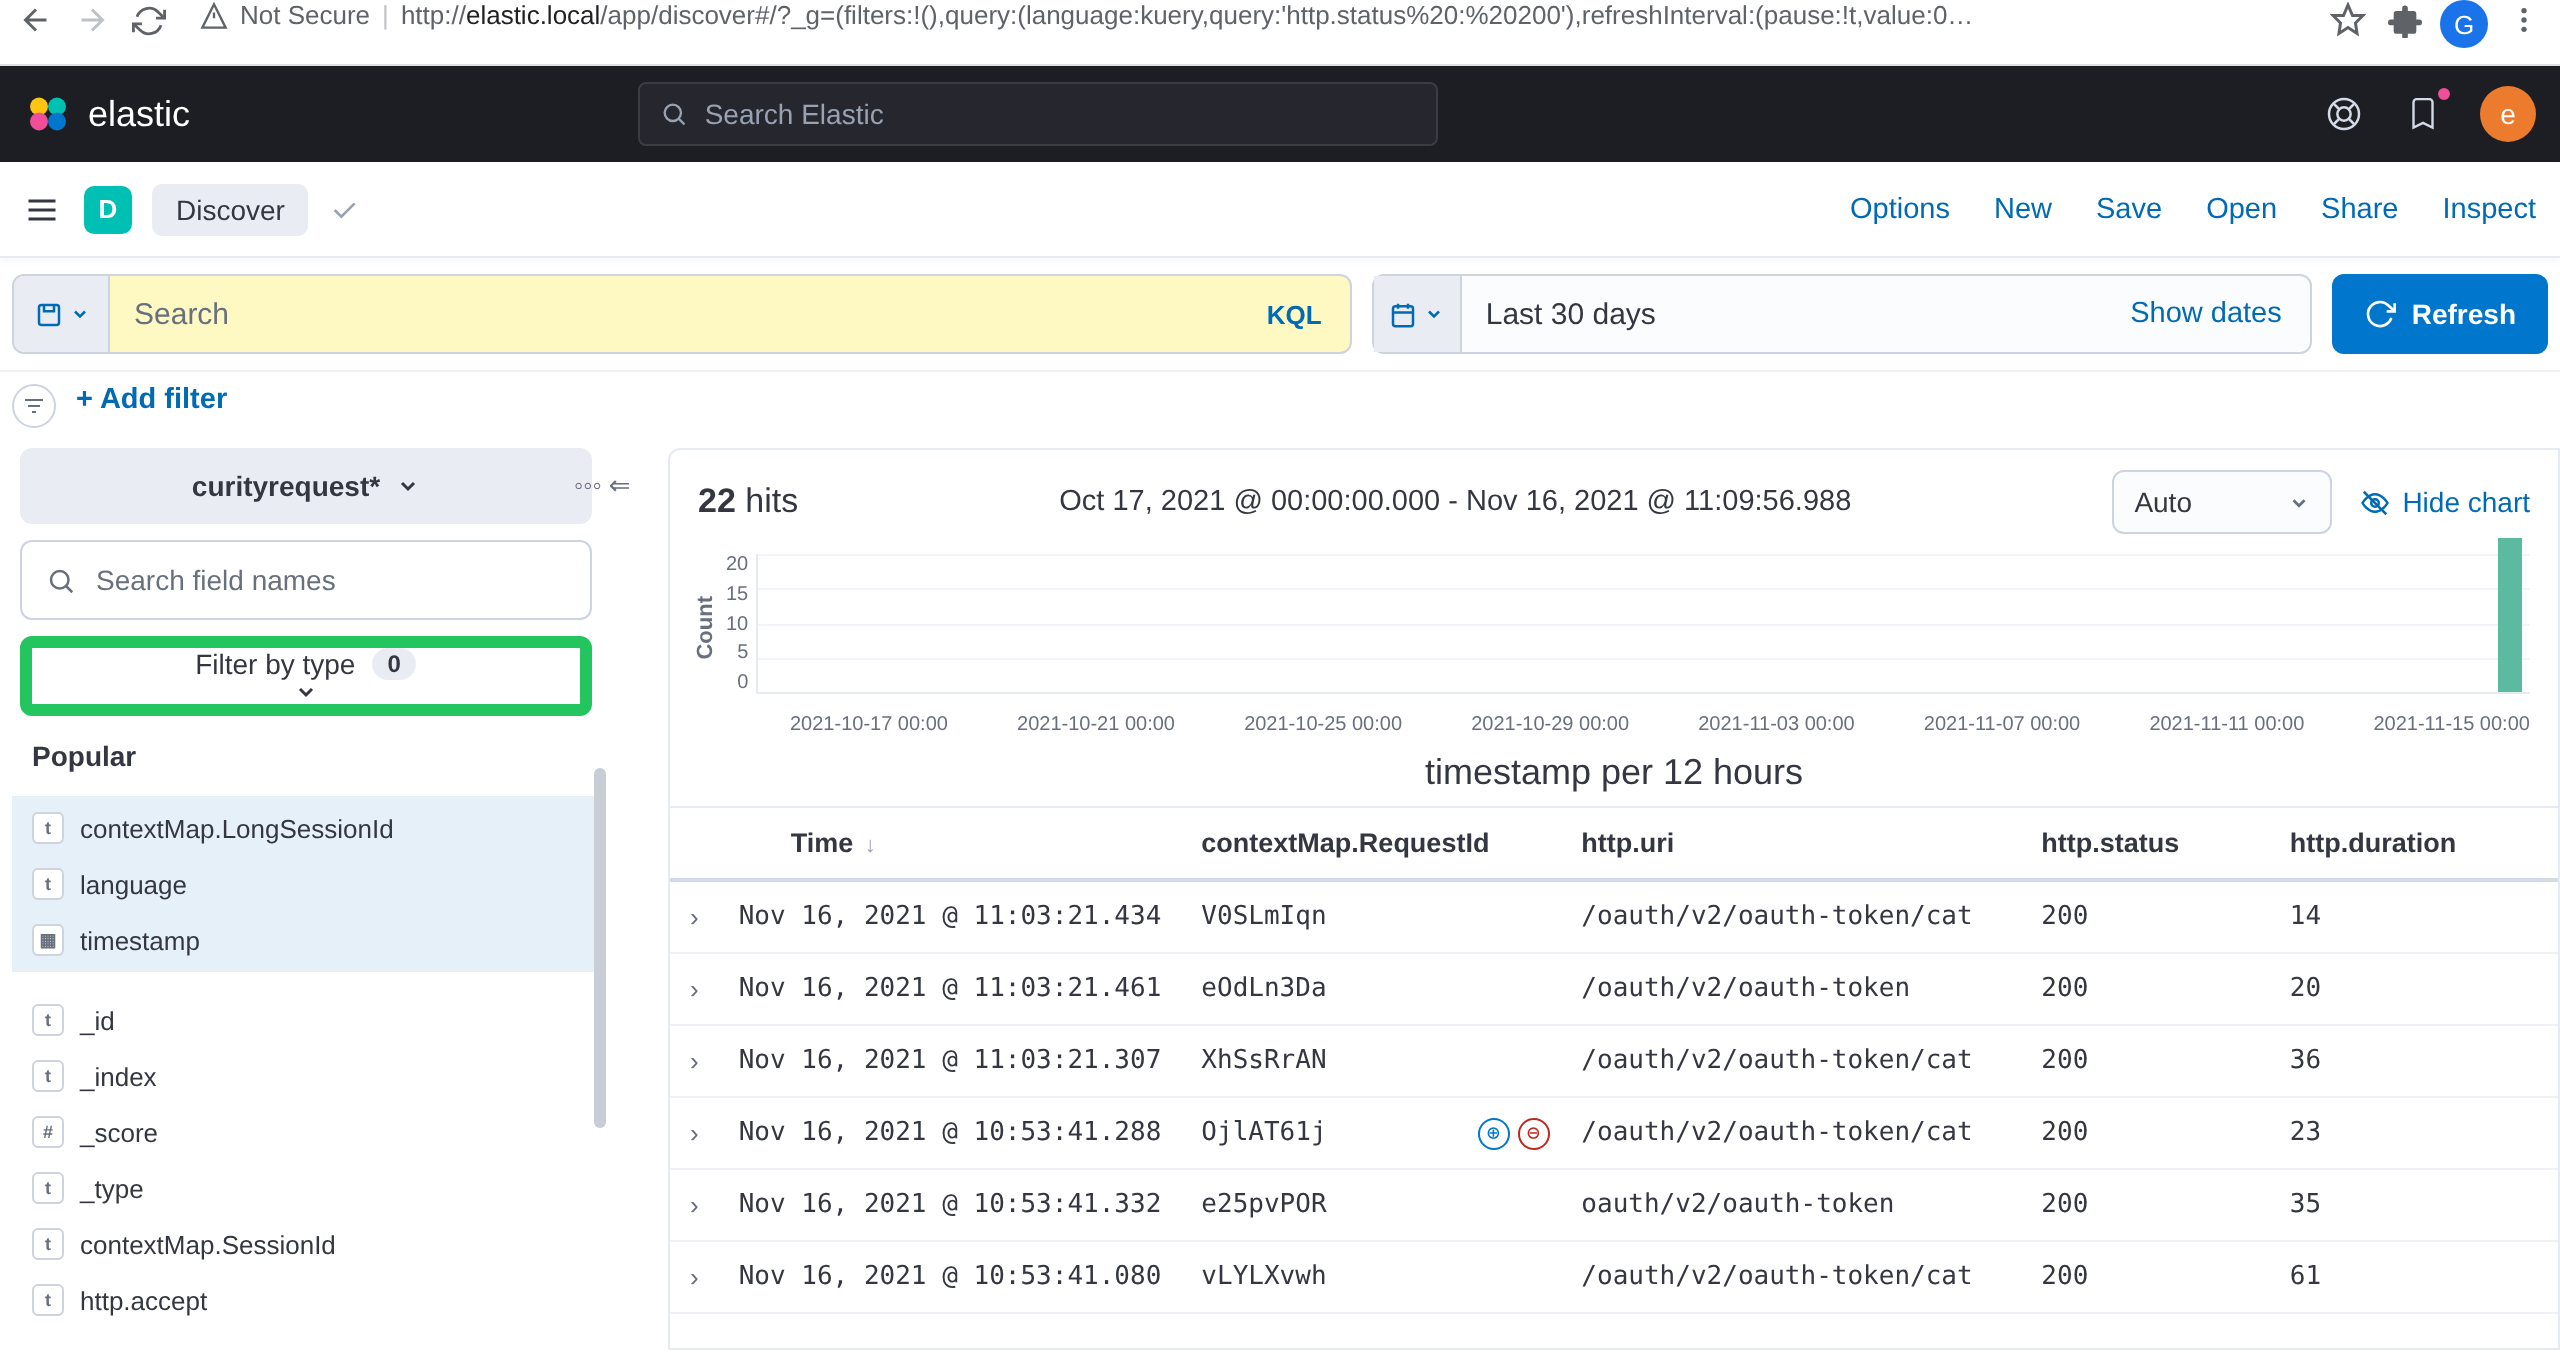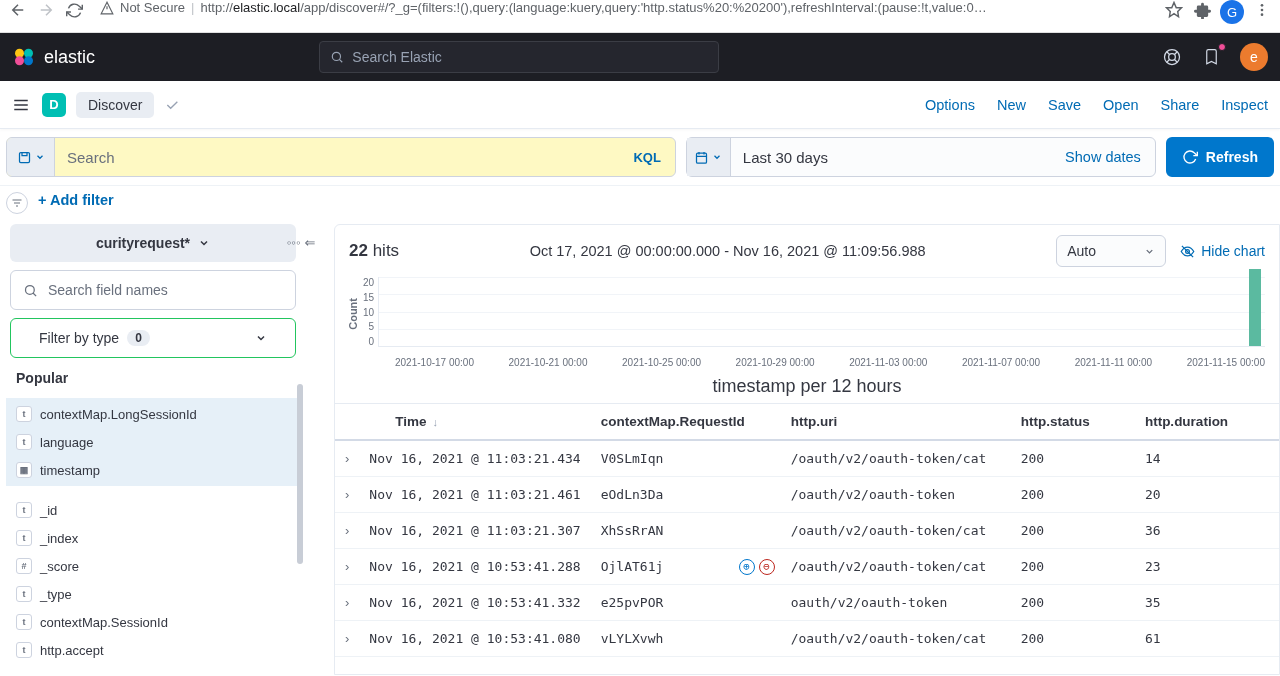--- a/index.html
+++ b/index.html
@@ -47,21 +47,21 @@
 .filter-row { display: flex; align-items: flex-start; padding: 6px 6px 10px; gap: 10px; }
 .collapse-toggle { width: 22px; height: 22px; border: 1px solid #cdd3df; border-radius: 50%; display: flex; align-items: center; justify-content: center; color: #69707d; }
 .add-filter { color: #006bb4; font-weight: 600; font-size: 14.5px; }
 
 
 .main { display: flex; height: calc(676px - 33px - 48px - 48px - 56px - 40px); }
 .sidebar { width: 306px; padding: 0 10px 0 10px; display: flex; flex-direction: column; gap: 8px; }
 .index-pill { background: #e9edf3; border-radius: 6px; height: 38px; display: flex; align-items: center; justify-content: center; gap: 8px; font-weight: 600; color: #343741; margin-top: 0; }
 .sidebar-handles { display: flex; gap: 6px; color: #69707d; position: absolute; left: 287px; margin-top: 11px; font-size: 13px; }
 .field-search { border: 1px solid #cdd3df; border-radius: 6px; height: 40px; display: flex; align-items: center; gap: 10px; padding: 0 12px; color: #69707d; }
-.filter-type { border: 1px solid #22c55e; border-radius: 6px; height: 40px; display: flex; align-items: center; justify-content: space-between; padding: 0 28px; font-weight: 500; }
+.filter-type { border: 6px solid #22c55e; border-radius: 6px; height: 40px; display: flex; align-items: center; justify-content: space-between; padding: 0 18px; font-weight: 500; flex-direction: column; }
 .filter-type .count-pill { background: #e9edf3; border-radius: 10px; padding: 1px 8px; font-size: 12px; font-weight: 600; }
 .field-section-head { font-weight: 700; font-size: 14px; padding: 4px 6px; }
 .avail-row { display: flex; justify-content: space-between; padding: 0 6px; color: #98a2b3; font-size: 11px; font-weight: 700; letter-spacing: 0.5px; margin-top: -6px; }
 .field-list { background: #e6f0f8; border-radius: 0; margin: 0 -4px; padding: 2px 0; }
 .field-list.plain { background: transparent; }
 .field-item { display: flex; align-items: center; gap: 8px; padding: 6px 10px; font-size: 13px; }
 .type-badge { width: 16px; height: 16px; border: 1px solid #cdd3df; border-radius: 3px; display: flex; align-items: center; justify-content: center; font-size: 9px; font-weight: 700; color: #69707d; background: #fff; }
 .scrollbar-ghost { position: absolute; left: 297px; top: 384px; width: 6px; height: 180px; background: #c8cdd6; border-radius: 3px; }
 
 

